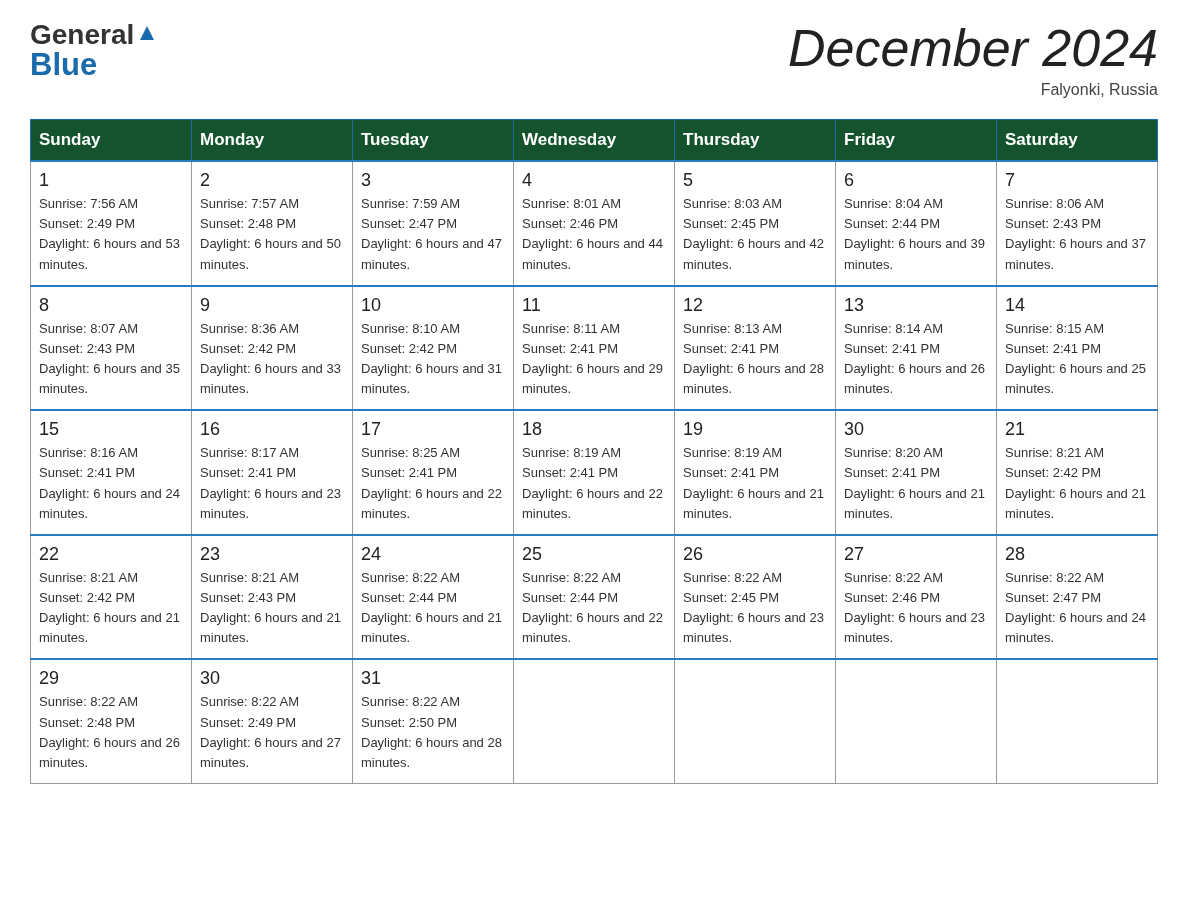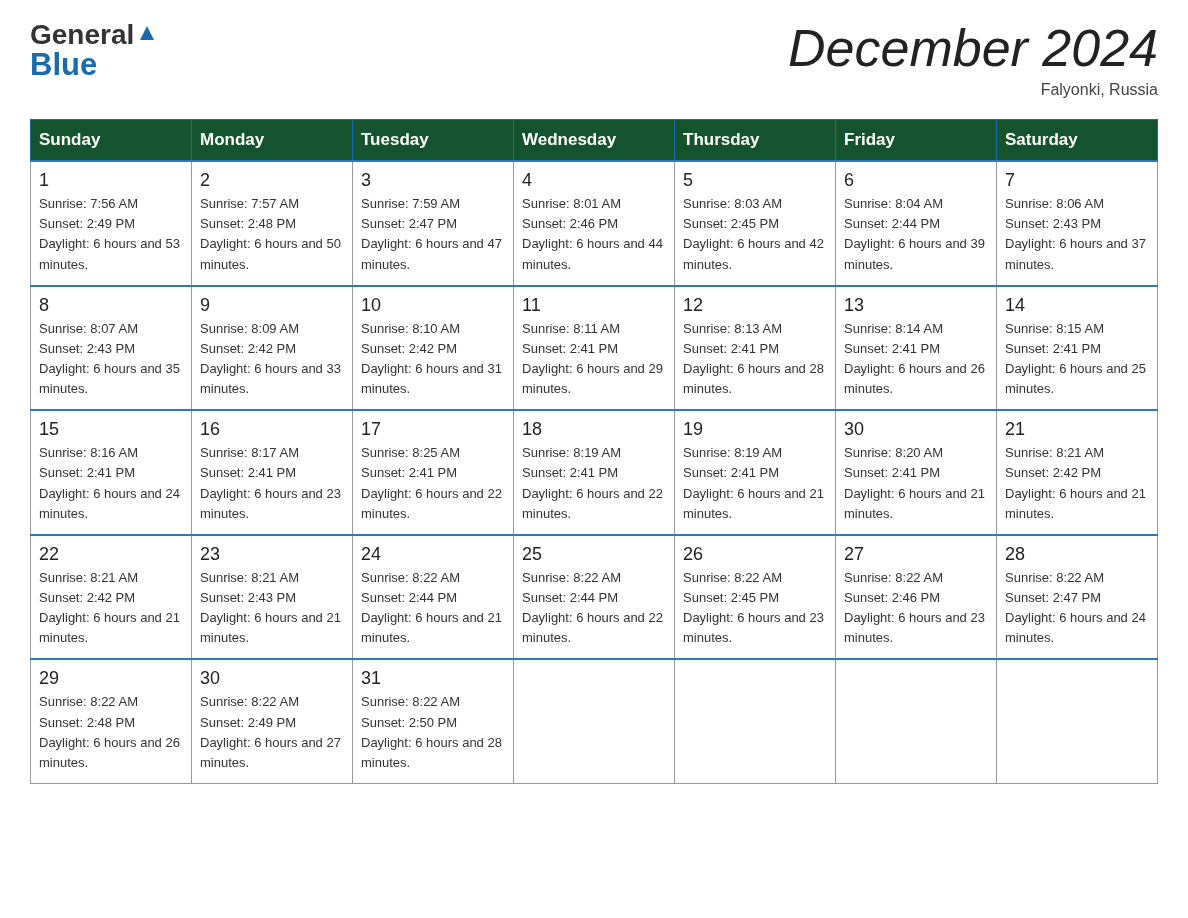--- a/index.html
+++ b/index.html
@@ -199,21 +199,21 @@
         <span class="day-num">8</span>
         <div class="day-info">
           <span>Sunrise: 8:07 AM</span><br>
           <span>Sunset: 2:43 PM</span><br>
           <span>Daylight: 6 hours and 35 minutes.</span>
         </div>
       </td>
         <td>
         <span class="day-num">9</span>
         <div class="day-info">
-          <span>Sunrise: 8:09 AM</span><br>
+          <span>Sunrise: 8:36 AM</span><br>
           <span>Sunset: 2:42 PM</span><br>
           <span>Daylight: 6 hours and 33 minutes.</span>
         </div>
       </td>
         <td>
         <span class="day-num">10</span>
         <div class="day-info">
           <span>Sunrise: 8:10 AM</span><br>
           <span>Sunset: 2:42 PM</span><br>
           <span>Daylight: 6 hours and 31 minutes.</span>

